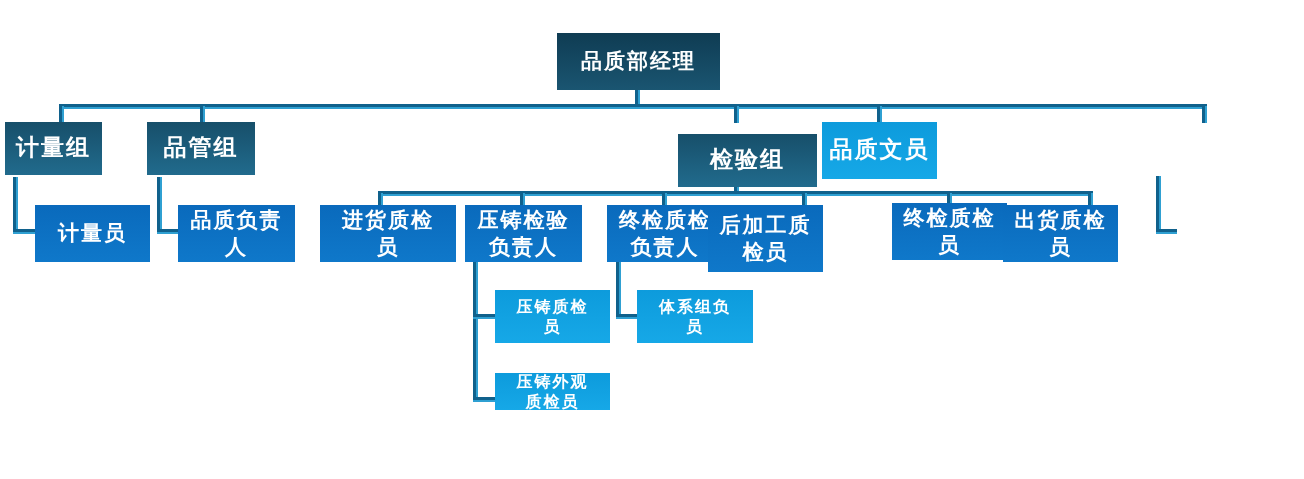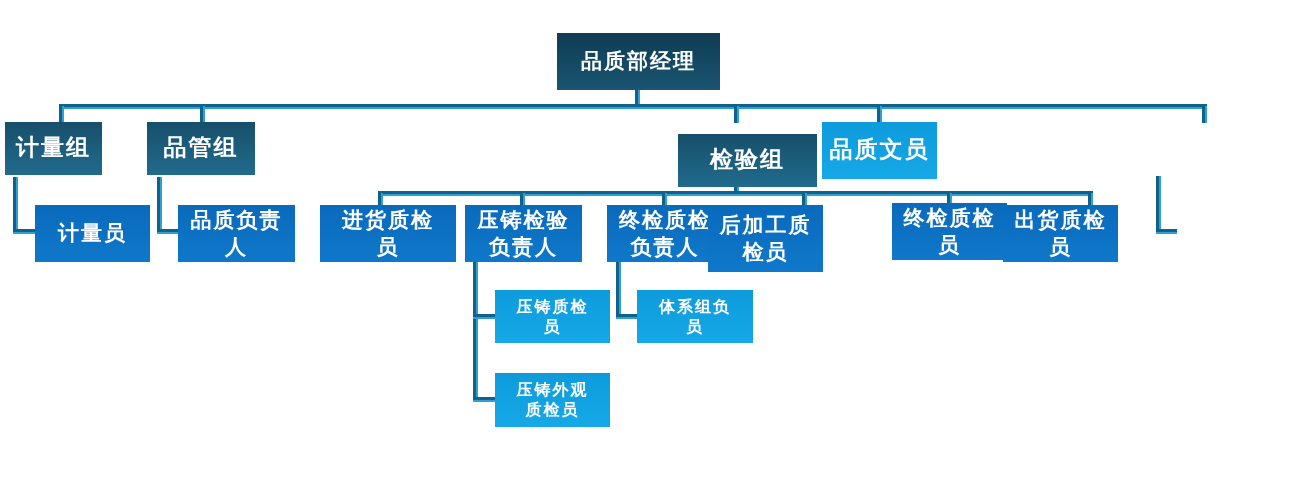--- a/index.html
+++ b/index.html
@@ -76,18 +76,18 @@
 负责人</div>
   <div class="node med" style="left:708px;top:205px;width:115px;height:67px">后加工质
 检员</div>
   <div class="node med" style="left:892px;top:203px;width:115px;height:57px">终检质检
 员</div>
   <div class="node med" style="left:1003px;top:205px;width:115px;height:57px">出货质检
 员</div>
 
   <div class="node lit" style="left:495px;top:290px;width:115px;height:53px">压铸质检
 员</div>
-  <div class="node lit" style="left:495px;top:373px;width:115px;height:54px">压铸外观
+  <div class="node lit" style="left:495px;top:373px;width:115px;height:37px">压铸外观
 质检员</div>
   <div class="node lit" style="left:637px;top:290px;width:116px;height:53px">体系组负
 员</div>
 
 </div>
 
 </body></html>

